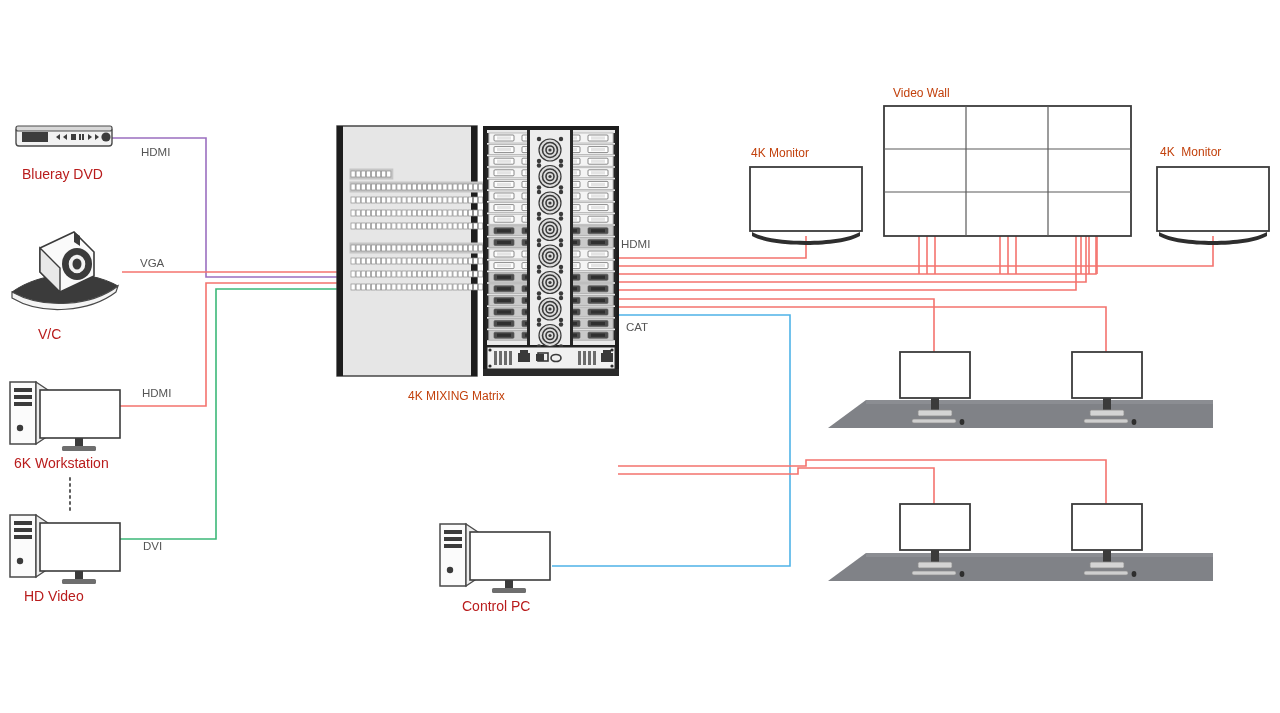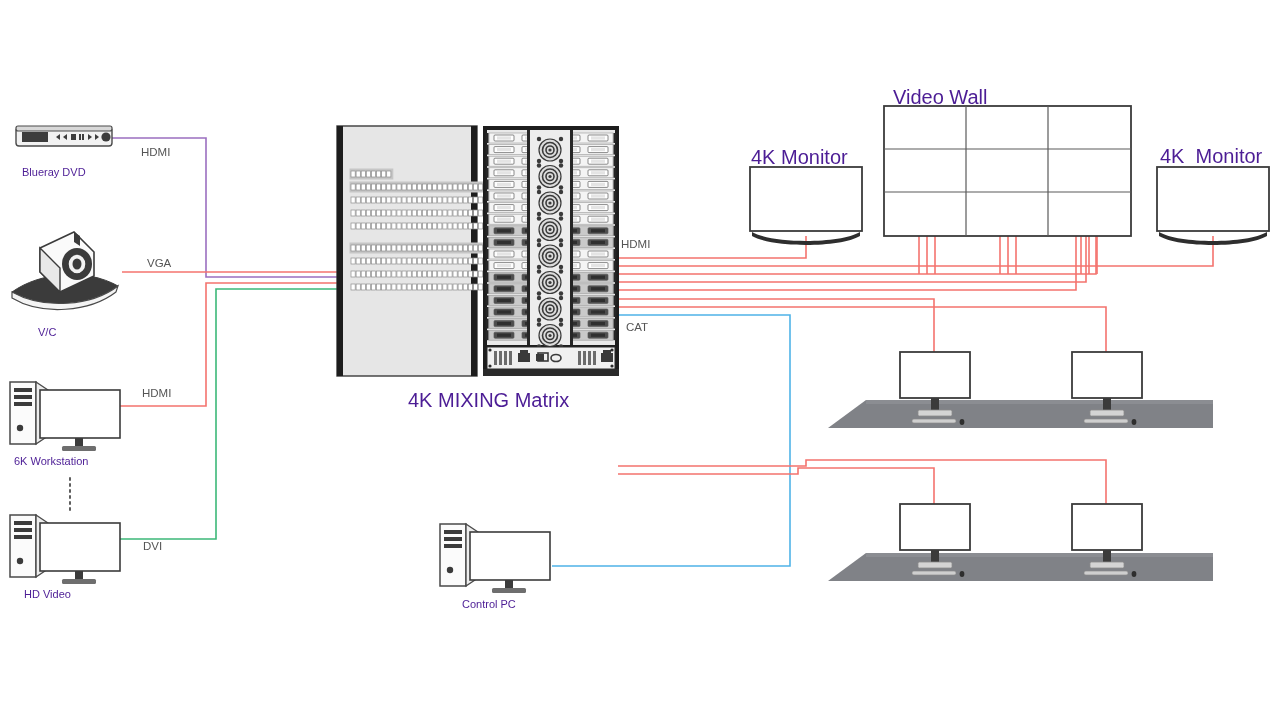--- a/index.html
+++ b/index.html
@@ -1,22 +1,22 @@
 <!DOCTYPE html>
 <html><head>
 <meta charset="utf-8">
 <style>
   html,body{margin:0;padding:0;background:#ffffff;}
   body{width:1280px;height:713px;font-family:"Liberation Sans",sans-serif;overflow:hidden;}
   #stage{position:relative;width:1280px;height:713px;background:#fff;}
   svg.layer{position:absolute;left:0;top:0;width:1280px;height:713px;}
   .lbl{position:absolute;color:#2b2b2b;font-family:"Liberation Sans",sans-serif;white-space:pre;}
-  .dev-label{font-size:11px;color:#4c1d95;}
+  .dev-label{font-size:14px;color:#b91c1c;}
   .cable-label{font-size:11.5px;color:#555;text-align:center;}
-  .title-label{font-size:20px;color:#4c1d95;}
+  .title-label{font-size:12px;color:#c2410c;}
 </style>
 </head>
 <body>
 <div id="stage">
 
 <svg class="layer" viewBox="0 0 1280 713">
   <g fill="none" stroke-width="1.6">
 
     <path d="M112,138 L206,138 L206,277 L337,277" stroke="#9b6fc0"></path>
 
@@ -790,19 +790,19 @@
 <div class="lbl dev-label" style="left:24px;  top:588px;">HD Video</div>
 
 <div class="lbl title-label" style="left:408px; top:389px;">4K MIXING Matrix</div>
 <div class="lbl dev-label" style="left:462px; top:598px;text-align:center;">Control PC</div>
 
 <div class="lbl title-label" style="left:751px;  top:146px;">4K Monitor</div>
 <div class="lbl title-label" style="left:893px;  top:86px;">Video Wall</div>
 <div class="lbl title-label" style="left:1160px; top:145px;">4K  Monitor</div>
 
 <div class="lbl cable-label" style="left:141px; top:146px;">HDMI</div>
-<div class="lbl cable-label" style="left:147px; top:257px;">VGA</div>
+<div class="lbl cable-label" style="left:140px; top:257px;">VGA</div>
 <div class="lbl cable-label" style="left:142px; top:387px;">HDMI</div>
 <div class="lbl cable-label" style="left:143px; top:520px;margin-top:20px;">DVI</div>
 <div class="lbl cable-label" style="left:621px; top:238px;">HDMI</div>
 <div class="lbl cable-label" style="left:626px; top:321px;">CAT</div>
 
 </div>
 
 </body></html>

